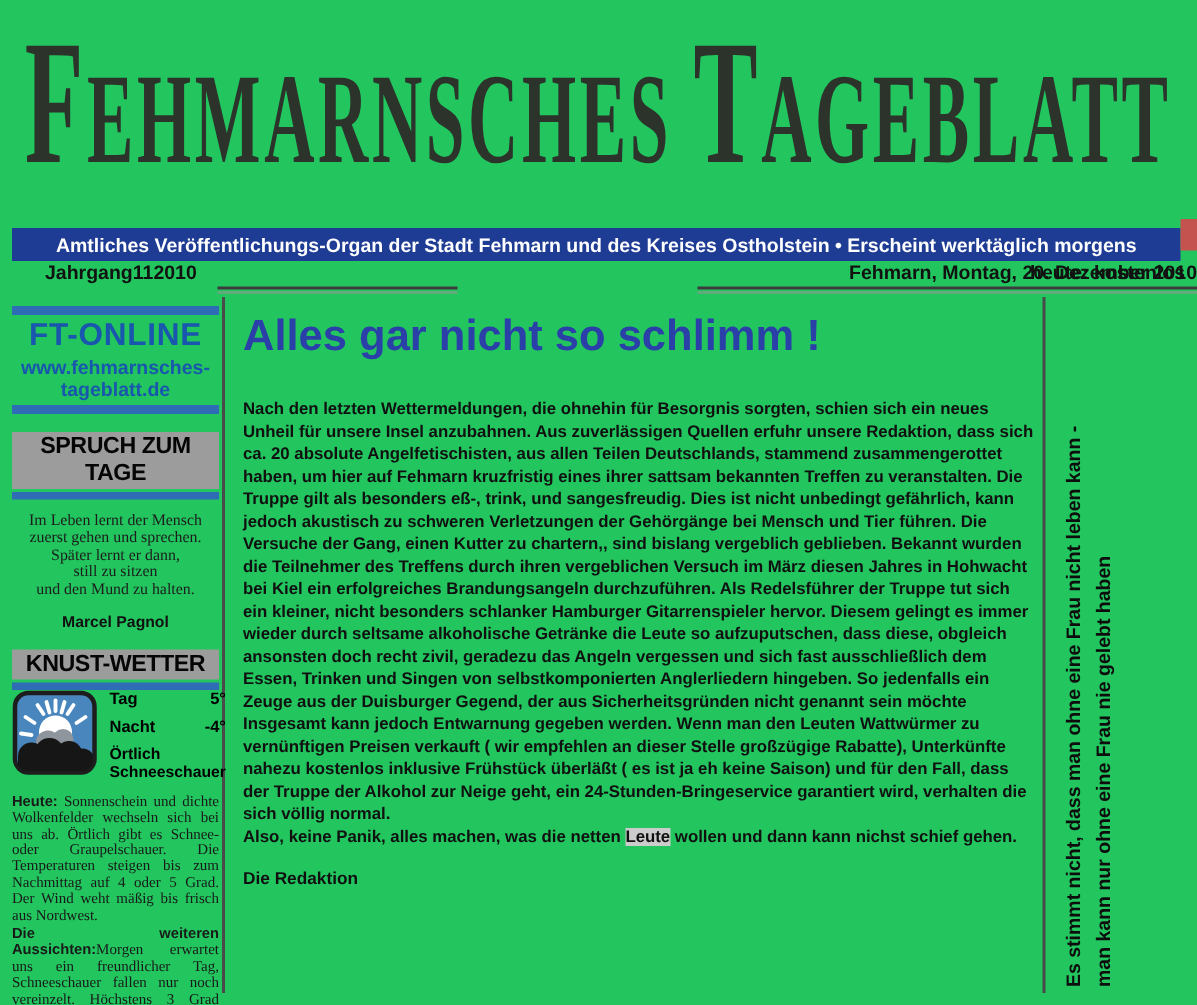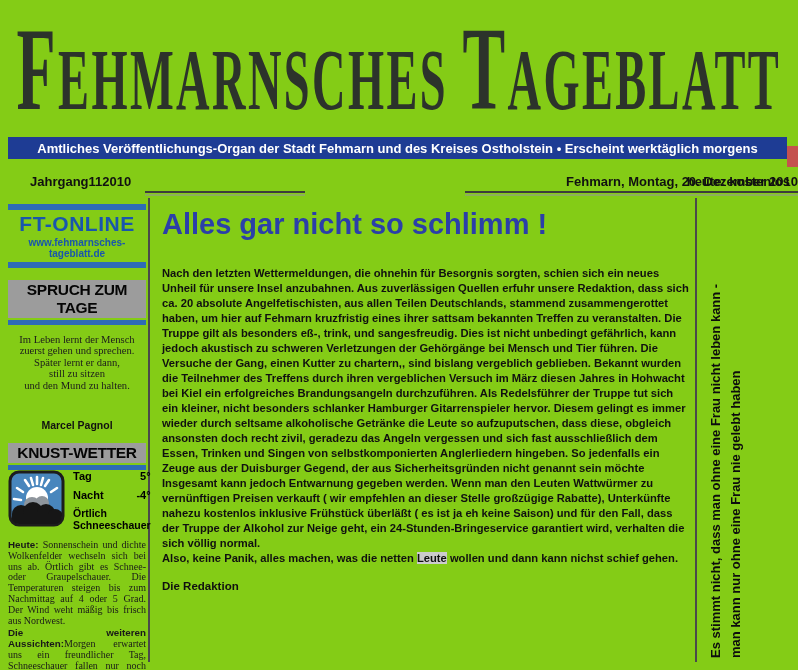--- a/index.html
+++ b/index.html
@@ -1,30 +1,30 @@
 <!DOCTYPE html>
 <html><head>
 <meta charset="utf-8">
 <style>
   html,body{margin:0;padding:0;background:#ffffff;}
-  #page{position:relative;width:798px;height:670px;background:#84cc16;overflow:hidden;
+  #page{position:relative;width:798px;height:670px;background:#22c55e;overflow:hidden;
         font-family:"Liberation Sans",sans-serif;}
 
   
   #masthead{position:absolute;top:8px;left:0;width:798px;height:130px;
             display:flex;align-items:center;justify-content:center;}
   .mast-line{font-family:"Liberation Serif",serif;font-weight:700;color:#2c332b;
              white-space:nowrap;letter-spacing:3px;
              transform:scale(0.80,1.48);transform-origin:50% 58%;}
   .mast-small{font-size:58px;}
   .mast-big{font-size:80px;}
   .mast-space{display:inline-block;width:18px;}
 
   
-  #banner{position:absolute;top:137px;left:8px;width:779px;height:22px;background:#1e3c94;
+  #banner{position:absolute;top:152px;left:8px;width:779px;height:22px;background:#1e3c94;
           display:flex;align-items:center;justify-content:center;}
   #banner span{color:#ffffff;font-weight:700;font-size:13px;white-space:nowrap;}
   #banner-red{position:absolute;top:146px;left:787px;width:11px;height:21px;background:#c4524e;}
 
   
   .dateline{position:absolute;top:174px;font-weight:700;font-size:13px;color:#111;}
   #dl-left{left:30px;}
   #dl-center{left:0;width:798px;text-align:right;}
   #dl-right{right:8px;}
   .dl-rule{position:absolute;top:191px;height:0;border-bottom:2px solid #3c3c3c;
@@ -35,28 +35,28 @@
   
   .vrule{position:absolute;top:198px;width:2px;height:464px;background:#4a4a4a;}
   #vrule-left{left:148px;}
   #vrule-right{left:695px;}
 
   
   #sidebar{position:absolute;left:8px;top:204px;width:138px;}
   .blue-bar{height:6px;background:#2e6cb5;}
   #ft-title{text-align:center;color:#1956ad;font-weight:700;font-size:21px;
             letter-spacing:0.5px;margin-top:2px;}
-  #ft-url{text-align:center;color:#1956ad;font-weight:700;font-size:10px;margin:1px 0 3px 0;}
+  #ft-url{text-align:center;color:#1956ad;font-weight:700;font-size:13px;margin:1px 0 3px 0;}
   .section-header{margin-top:12px;}
   .section-band{background:#9c9c9c;text-align:center;color:#050505;font-weight:700;
                 font-size:15.5px;letter-spacing:-0.3px;padding:1px 0;}
   .section-bar{height:5px;background:#2e6cb5;margin-top:2px;}
   #quote{margin-top:9px;font-family:"Liberation Serif",serif;font-size:10.6px;line-height:11.4px;
          text-align:center;color:#1c1c1c;white-space:pre-line;}
-  #quote-author{margin-top:28px;text-align:center;font-weight:700;font-size:10.5px;color:#111;}
+  #quote-author{margin-top:10px;text-align:center;font-weight:700;font-size:10.5px;color:#111;}
   #weather-top{display:flex;}
   #weather-icon{width:57px;height:57px;flex:0 0 57px;}
   #weather-vals{flex:1;margin-left:8px;font-size:11px;}
   .w-row{display:flex;justify-content:space-between;font-weight:700;margin-bottom:7px;}
   #w-cond{font-weight:700;font-size:10.5px;line-height:11.5px;white-space:pre-line;margin-top:2px;}
   .w-par{margin-top:9px;font-family:"Liberation Serif",serif;font-size:10px;line-height:10.8px;
          text-align:justify;color:#191919;}
   .w-par .lead{font-family:"Liberation Sans",sans-serif;font-weight:700;font-size:9.8px;}
   .w-par .b{font-weight:400;}
 

